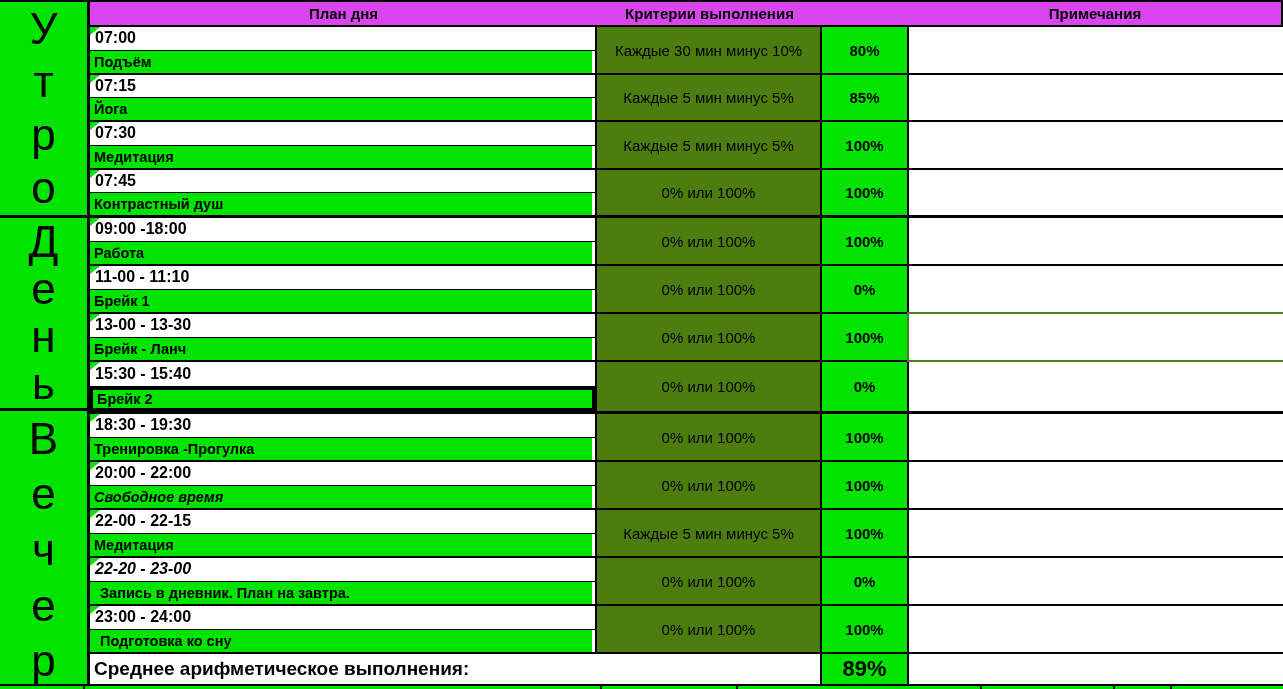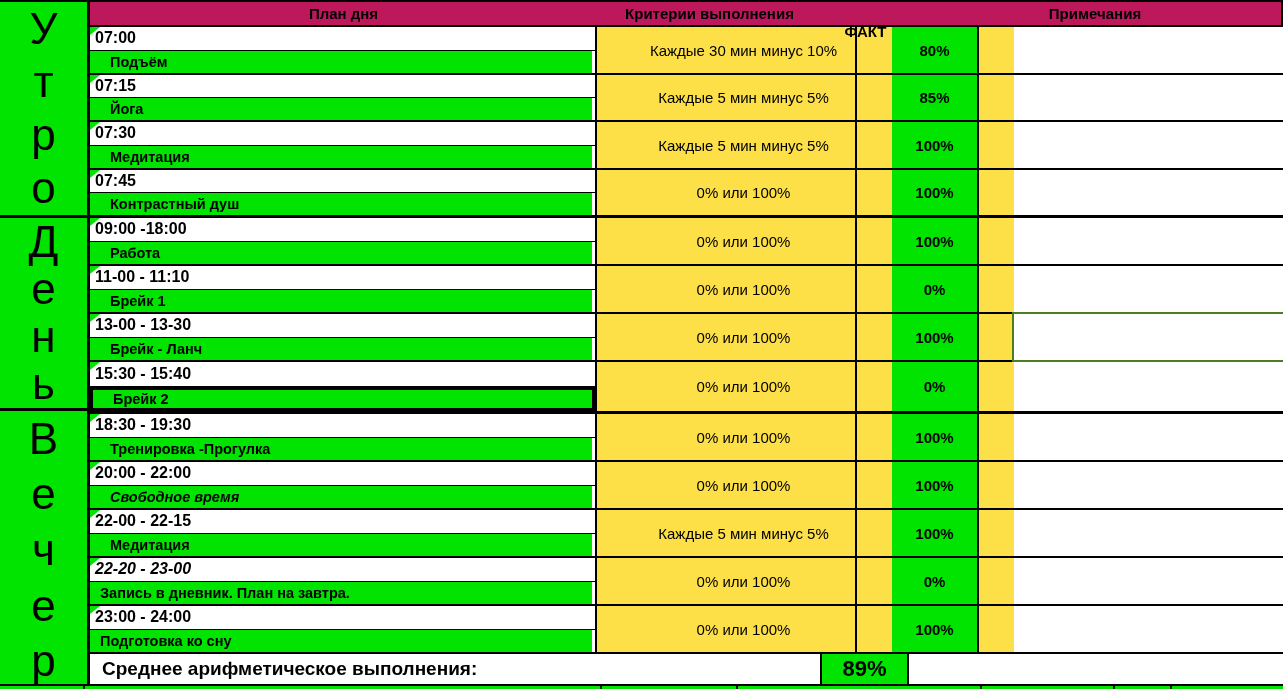--- a/index.html
+++ b/index.html
@@ -15,28 +15,28 @@
     display:flex; flex-direction:column;
   }
   .side-section { display:flex; flex-direction:column; align-items:center; justify-content:space-around; }
   .side-section.morning { height:216px; border-bottom:3px solid #000; }
   .side-section.day     { height:193px; border-bottom:3px solid #000; }
   .side-section.evening { flex:1; }
   .side-letter { font-size:44px; line-height:1; color:#000; }
   
   #main { position:absolute; left:90px; top:0; width:1193px; height:689px; }
   #header {
-    height:27px; background:#be185d;
+    height:27px; background:#d946ef;
     border-top:2px solid #000; border-bottom:2px solid #000; border-right:2px solid #000;
     display:flex; align-items:center;
   }
   #header .hcell { font-weight:bold; font-size:15px; text-align:center; color:#000; }
   .w-plan { width:507px; } .w-crit { width:225px; } .w-fact { width:87px;margin-top:36px; } .w-note { flex:1; }
   
-  .block { display:flex; height:48px; border-bottom:2px solid #000; background:#fde047;gap:35px; }
+  .block { display:flex; height:48px; border-bottom:2px solid #000; background:#4d7c0f; }
   .block.h47 { height:47px; }
   .block.h52 { height:52px; }
   .block.thickline { border-bottom:3px solid #000; }
   .col { height:100%; }
   .plan { width:507px; border-right:2px solid #000; display:flex; flex-direction:column; }
   .crit {
     width:225px; border-right:2px solid #000; display:flex; align-items:center; justify-content:center;
     font-size:15px; color:#000;
   }
   .fact {
@@ -50,34 +50,34 @@
     display:flex; align-items:center; padding-left:5px;
     font-weight:bold; font-size:16px; color:#000;
   }
   .corner {
     position:absolute; left:0; top:0; width:0; height:0;
     border-top:8px solid #00e400; border-right:10px solid transparent;
   }
   .act { position:relative; flex:1; background:#fff; }
   .actbar {
     position:absolute; left:0; top:0; bottom:0; right:3px; background:#00e400;
-    display:flex; align-items:center; padding-left:20px;
+    display:flex; align-items:center; padding-left:4px;
     font-weight:bold; font-size:14.5px; color:#000;
   }
   .act.selected .actbar { right:0; border:3px solid #000; }
   .italic { font-style:italic; }
   .indent { padding-left:10px; }
   .olive-box {
     position:absolute; left:-2px; top:-2px; right:0; bottom:-2px;
     border:2px solid #4e7d21; border-right:none; pointer-events:none; z-index:3;
   }
   
   #summary { display:flex; height:30px; background:#fff; }
   .sum-label {
-    width:732px; border-right:2px solid #000; display:flex; align-items:center; padding-left:12px;
+    width:732px; border-right:2px solid #000; display:flex; align-items:center; padding-left:4px;
     font-weight:bold; font-size:19px; color:#000;
   }
   .sum-fact {
     width:87px; border-right:2px solid #000; background:#00e400;
     display:flex; align-items:center; justify-content:center; font-weight:bold; font-size:22px;
   }
   .sum-note { flex:1; }
   
   #bottom-line { position:absolute; left:0; bottom:3px; width:1283px; height:2px; background:#000; }
   #bottom-strip { position:absolute; left:0; bottom:0; width:1283px; height:3px; background:#00e400; }

